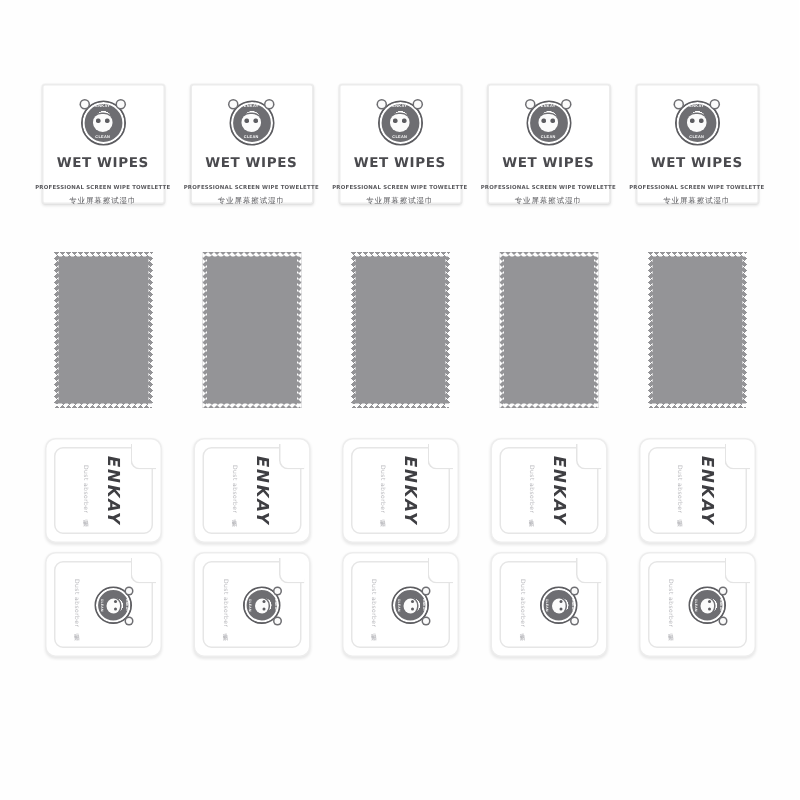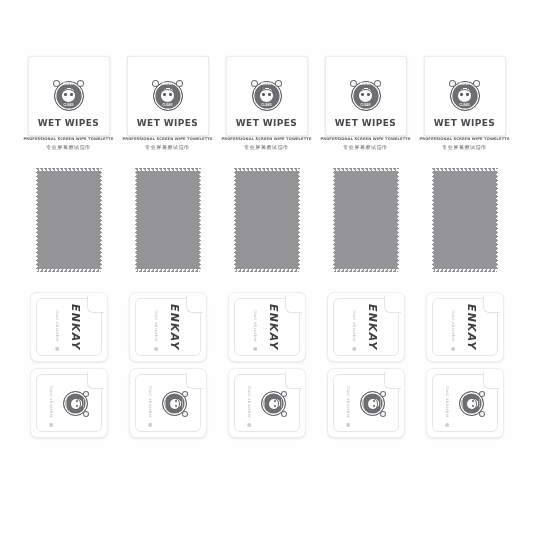--- a/index.html
+++ b/index.html
@@ -19,21 +19,21 @@
   
   #row-wipes{top:56px;}
   #row-wipes .cell{width:98px;margin:0 0.5px;display:flex;justify-content:center;}
   .sachet{
     width:82px;height:80px;
     background:#ffffff;
     border:1px solid #ececec;
     border-radius:2px;
     box-shadow:0 1px 2px rgba(0,0,0,.10), 0 0 0 0.5px rgba(0,0,0,.03);
     display:flex;flex-direction:column;align-items:center;
-    padding-top:24px;
+    padding-top:10px;
     box-sizing:border-box;
   }
   .badge{
     width:28px;height:28px;border-radius:50%;
     background:
        radial-gradient(circle at 50% 42%, #ffffff 0 26%, rgba(255,255,255,0) 27%),
        #6e6e72;
     border:1.6px solid #5c5c60;
     box-shadow:inset 0 0 0 1.4px #ffffff, inset 0 0 0 2.6px #6e6e72;
     position:relative;

